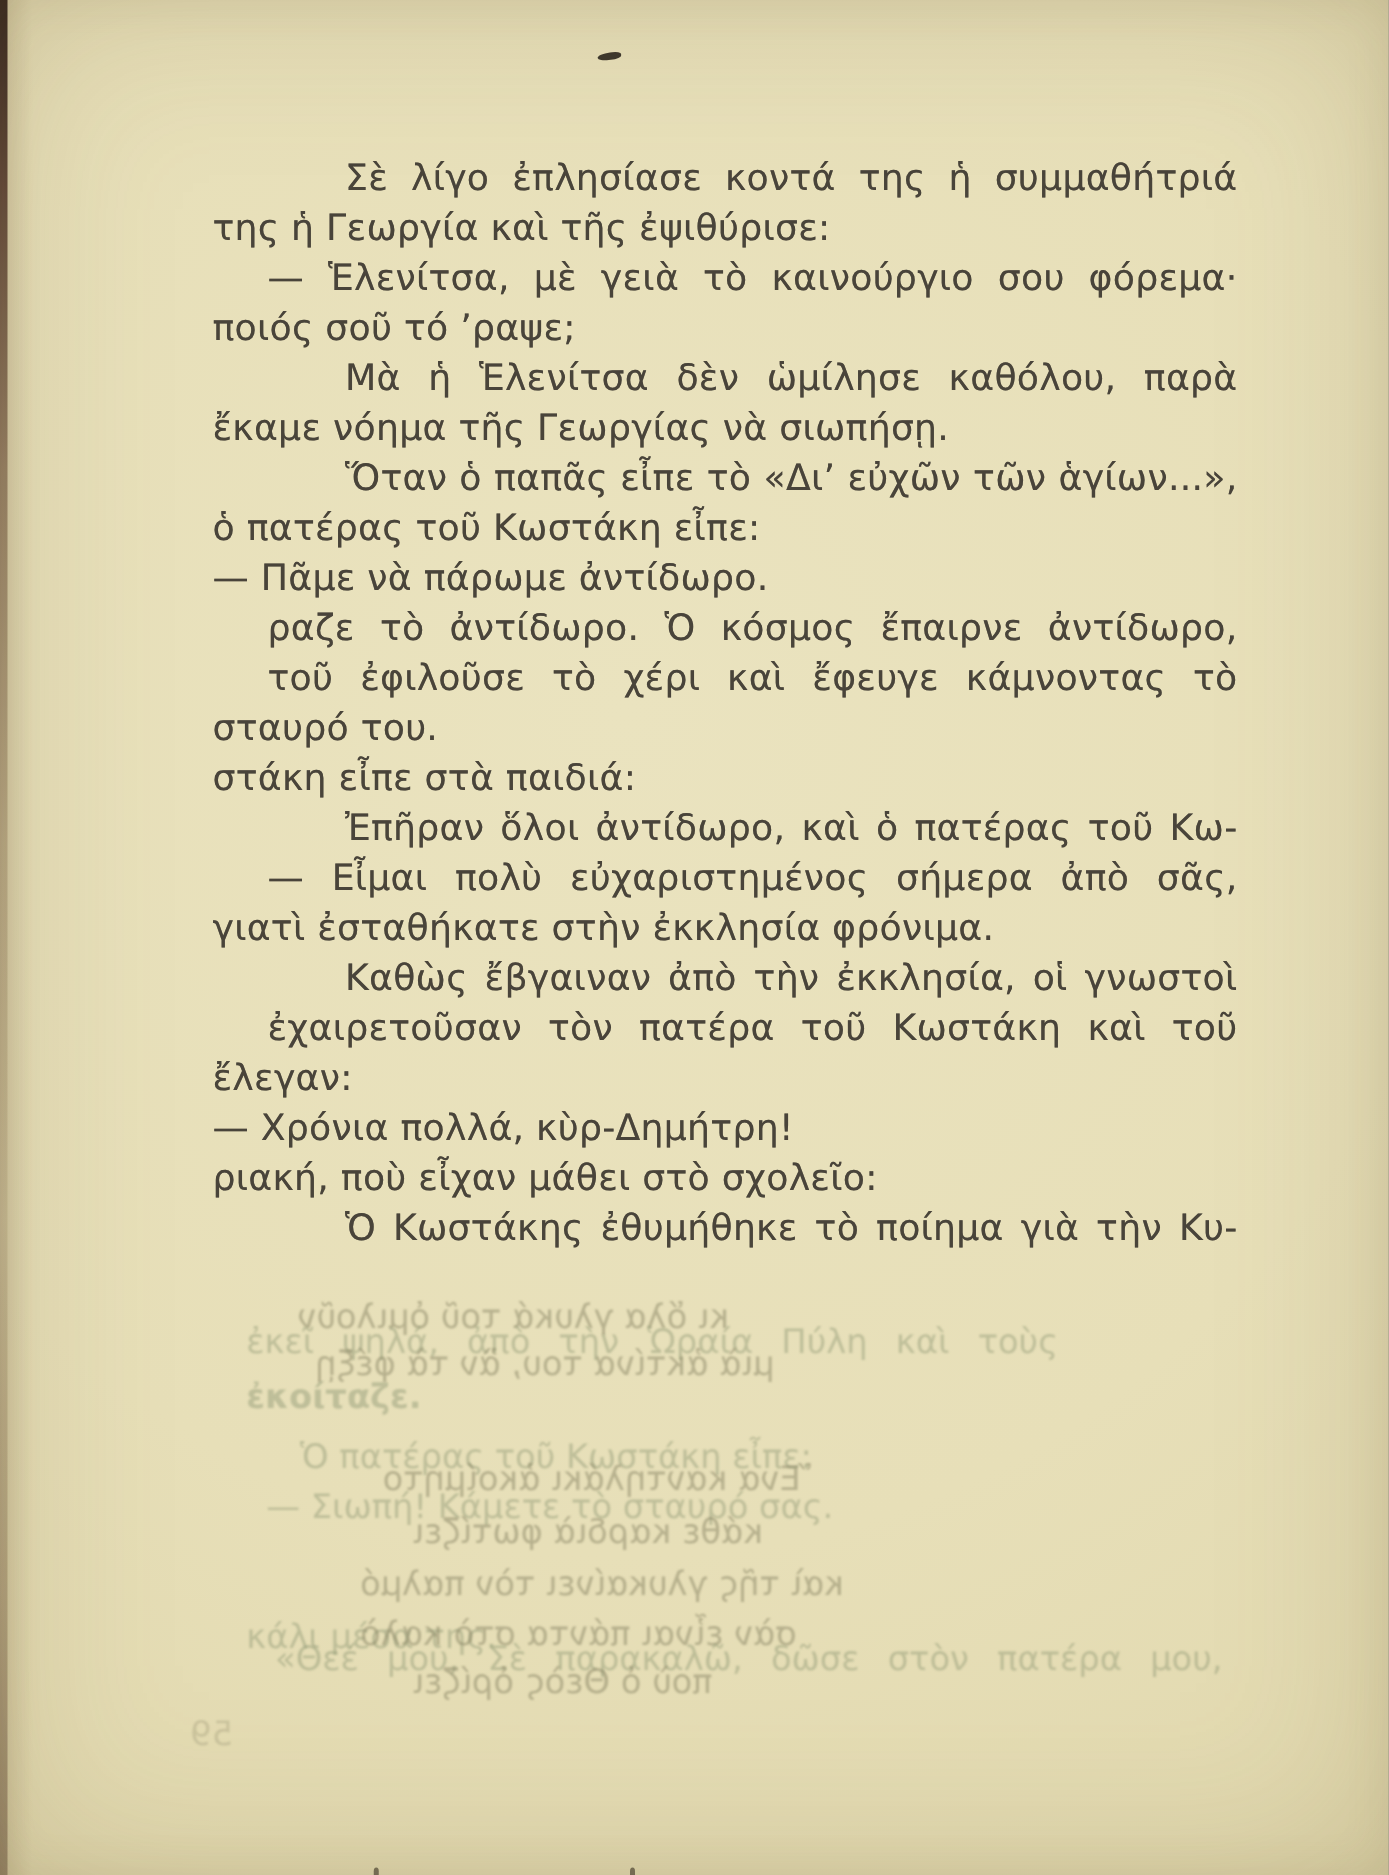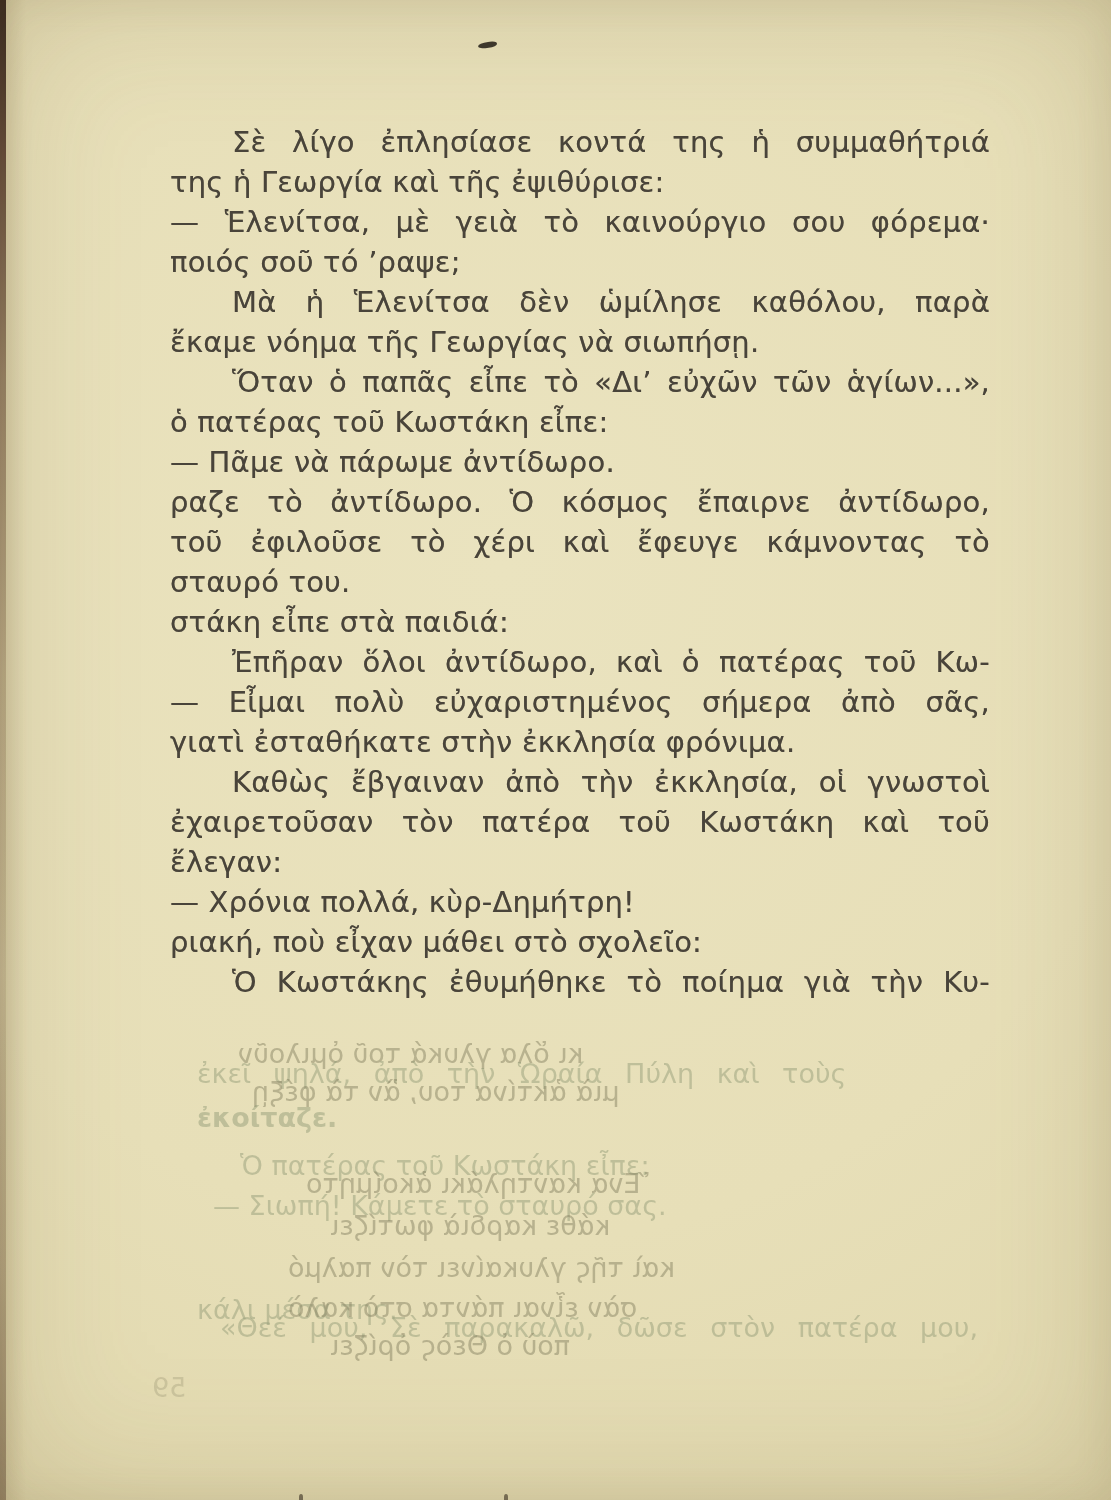--- a/index.html
+++ b/index.html
@@ -28,21 +28,21 @@
     background:linear-gradient(90deg, rgba(120,95,60,.18), rgba(120,95,60,0));
   }
   .text-block{
     position:absolute;left:170px;top:122px;width:820px;z-index:3;
     font-size:29px;line-height:40px;letter-spacing:.2px;
     color:#49443a;
     text-shadow:0 0 .5px rgba(73,68,58,.55);
   }
   .line{white-space:normal;}
   .ind{padding-left:62px;}
-  .j{text-align:justify;text-align-last:justify;}
+  .j{text-align:justify;text-align-last:justify;margin-left:44px;}
   .bleed{position:absolute;inset:0;z-index:1;}
   .bleed-line{
     position:absolute;white-space:nowrap;
     font-size:27px;line-height:32px;filter:blur(.7px);
   }
   .bleed-green{color:rgba(146,155,120,.48);margin-left:35px;}
   .bleed-gray{color:rgba(135,132,100,.50);}
   .mirror{transform:scaleX(-1);transform-origin:50% 50%;}
   .spread{word-spacing:14px;}
   .ink-speck{

